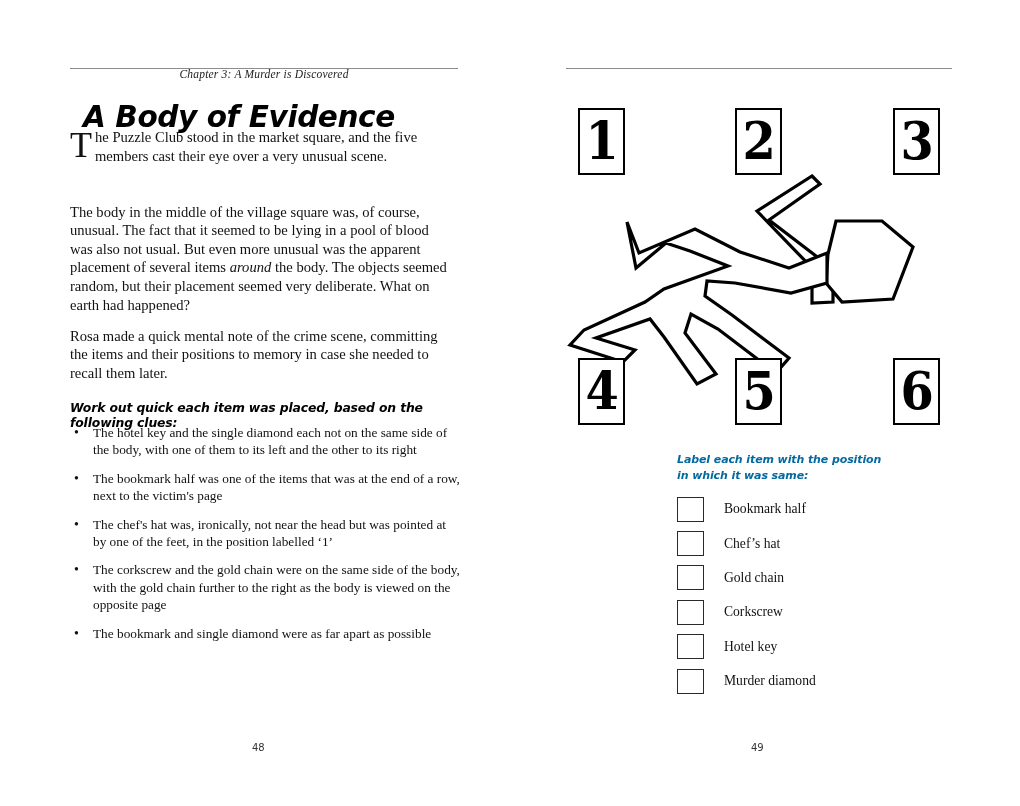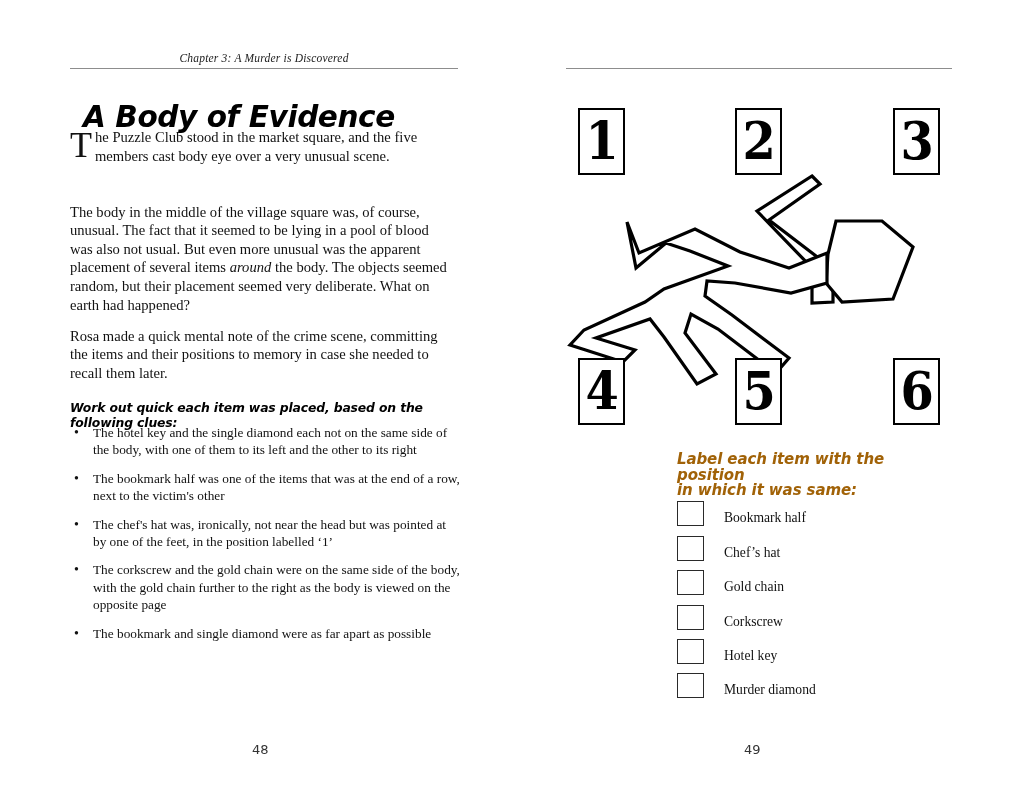--- a/index.html
+++ b/index.html
@@ -26,21 +26,21 @@
     position: relative;
     height: 806px;
     box-sizing: border-box;
   }
   .page-left  { width: 510px; }
   .page-right { width: 510px; }
 
   
   .runhead {
     position: absolute;
-    top: 52px;
+    top: 68px;
     height: 20px;
     font-family: "Liberation Serif", serif;
     font-style: italic;
     font-size: 11.5px;
     letter-spacing: .2px;
     text-align: center;
     color: #1a1a1a;
   }
   .runhead-left  { left: 70px; width: 388px; }
   .runhead-right { left: 66px; width: 386px; }
@@ -129,21 +129,21 @@
     left: 4px;
     top: 0px;
     font-size: 14px;
     line-height: 17.4px;
   }
 
   .folio {
     position: absolute;
     top: 742px;
     font-family: "DejaVu Sans", sans-serif;
-    font-size: 13px;
+    font-size: 10px;
     color: #333;
   }
   .folio-left  { left: 252px; }
   .folio-right { left: 744px; }
 
   
   .numbox {
     position: absolute;
     width: 47px;
     height: 67px;
@@ -176,35 +176,35 @@
 
   
   .answer-head {
     position: absolute;
     left: 677px;
     top: 452px;
     width: 250px;
     font-family: "DejaVu Sans", sans-serif;
     font-weight: bold;
     font-style: italic;
-    font-size: 15px;
+    font-size: 11px;
     line-height: 15.5px;
     letter-spacing: -0.1px;
-    color: #a16207;
+    color: #0369a1;
   }
 
   .answer-list {
     position: absolute;
     left: 677px;
     top: 492px;
     width: 270px;
   }
   .answer-row {
     display: flex;
-    align-items: flex-end;
+    align-items: center;
     height: 34.4px;
   }
   .answer-box {
     width: 27px;
     height: 25px;
     border: 1.4px solid #2a2a2a;
     background: #fff;
     box-sizing: border-box;
     flex: 0 0 auto;
   }
@@ -223,37 +223,37 @@
 
   <div class="page page-left">
 
     <div class="runhead runhead-left">Chapter 3: A Murder is Discovered</div>
     <div class="runrule runrule-left"></div>
 
     <h1 class="title">A Body of Evidence</h1>
 
     <div class="prose p-intro">
       <span class="dropcap">T</span>
-        <span class="flowtext">he Puzzle Club stood in the market square, and the five members cast body eye over a very unusual scene.</span>
+        <span class="flowtext">he Puzzle Club stood in the market square, and the five members cast their eye over a very unusual scene.</span>
     </div>
 
     <p class="prose p-three">Rosa made a quick mental note of the crime scene, committing the items and their positions to memory in case she needed to recall them later.</p>
 
     <p class="prose p-two">The body in the middle of the village square was, of course, unusual. The fact that it seemed to be lying in a pool of blood was also not usual. But even more unusual was the apparent placement of several items <em>around</em> the body. The objects seemed random, but their placement seemed very deliberate. What on earth had happened?</p>
 
     <div class="clue-head">Work out quick each item was placed, based on the following clues:</div>
 
     <ul class="clues">
       <li>
         <span class="bullet">•</span>
         <span>The hotel key and the single diamond each not on the same side of the body, with one of them to its left and the other to its right</span>
       </li>
       <li>
         <span class="bullet">•</span>
-        <span>The bookmark half was one of the items that was at the end of a row, next to the victim's other</span>
+        <span>The bookmark half was one of the items that was at the end of a row, next to the victim's page</span>
       </li>
       <li>
         <span class="bullet">•</span>
         <span>The chef's hat was, ironically, not near the head but was pointed at by one of the feet, in the position labelled ‘1’</span>
       </li>
       <li>
         <span class="bullet">•</span>
         <span>The corkscrew and the gold chain were on the same side of the body, with the gold chain further to the right as the body is viewed on the opposite page</span>
       </li>
       <li>
@@ -261,21 +261,21 @@
         <span>The bookmark and single diamond were as far apart as possible</span>
       </li>
     </ul>
 
     <div class="folio folio-left">48</div>
   </div>
 
   <div class="page page-right">
 
 
-    <div class="folio folio-right" style="left:234px;">49</div>
+    <div class="folio folio-right" style="left:241px;">49</div>
 
     <div class="answer-head" style="left:167px;">
       <div>Label each item with the position</div>
       <div>in which it was same:</div>
     </div>
 
     <div class="answer-list" style="left:167px;">
       <div class="answer-row">
         <div class="answer-box"></div>
         <div class="answer-label">Bookmark half</div>

